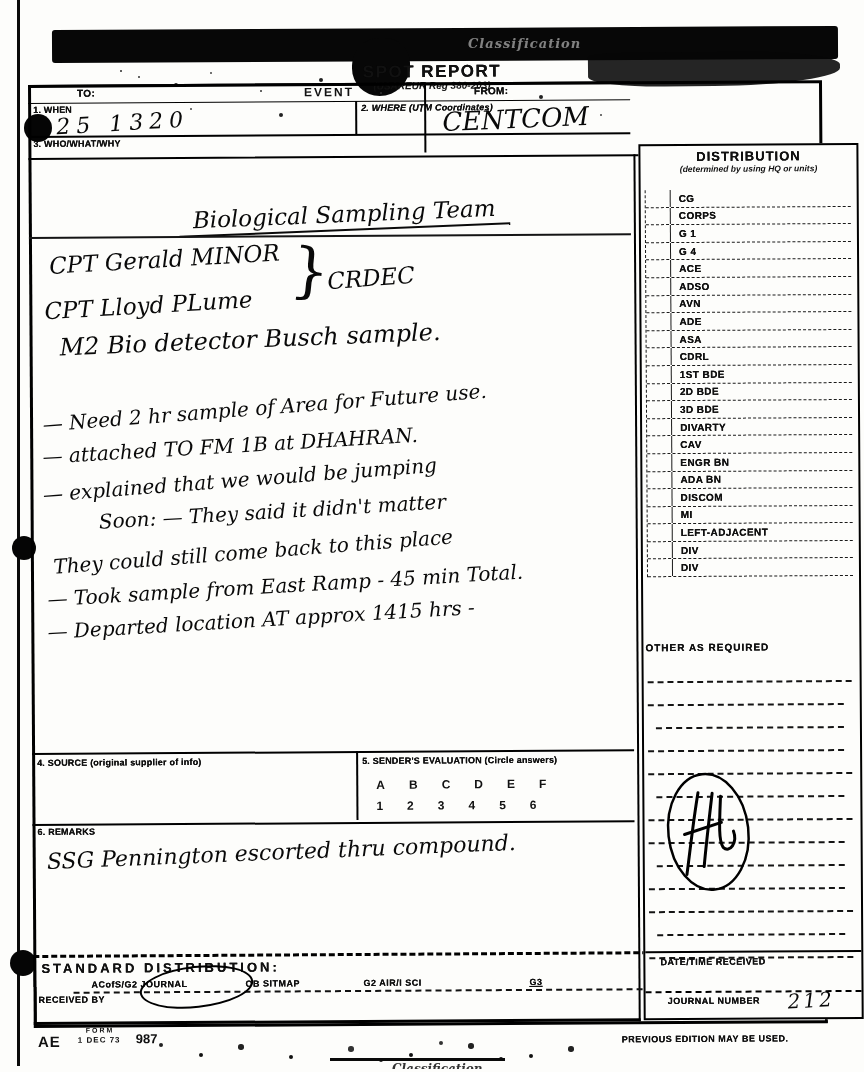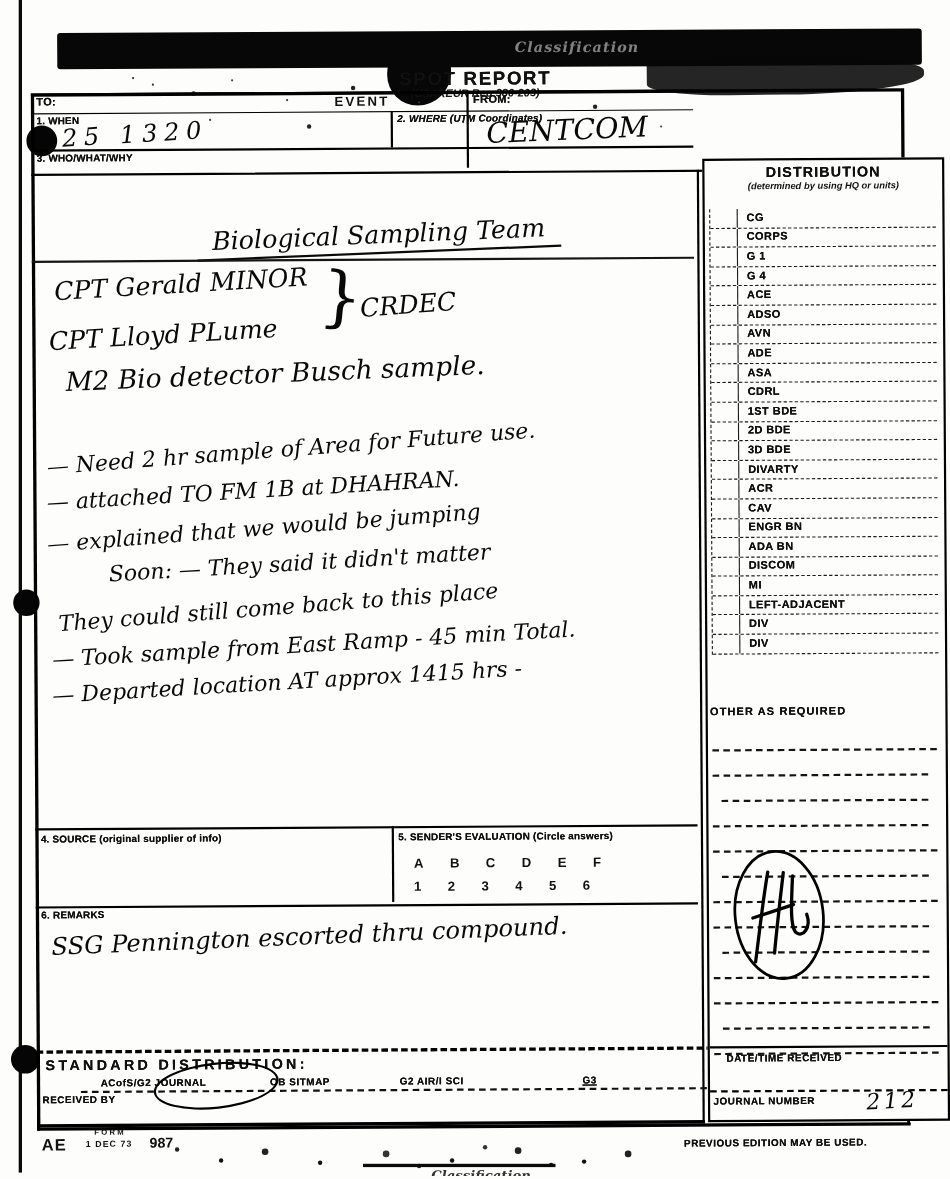--- a/index.html
+++ b/index.html
@@ -17,21 +17,21 @@
         letter-spacing:1px;}
   .punch{background:#050505;border-radius:50%;}
   .noise{width:2px;height:2px;background:#2a2a2a;border-radius:50%;}
   
   .title{left:296px;top:62px;width:272px;text-align:center;font:bold 17px "Liberation Sans",sans-serif;
         letter-spacing:1.5px;transform:rotate(-0.5deg);text-shadow:0 0 .6px #000;}
   .subtitle{left:296px;top:80px;width:272px;text-align:center;font:italic bold 10px "Liberation Sans",sans-serif;
         transform:rotate(-0.5deg);}
   
   .form{left:28px;top:85px;width:826px;height:992px;transform:rotate(-0.35deg);transform-origin:0 0;}
-  .lbl{font-weight:bold;font-size:10px;letter-spacing:.3px;text-shadow:0 0 .5px #000;}
+  .lbl{font-weight:bold;font-size:10px;letter-spacing:.3px;text-shadow:0 0 .5px #000;margin-left:44px;}
   .sml{font-weight:bold;font-size:9px;letter-spacing:.2px;text-shadow:0 0 .4px #000;}
   .hw{font-family:"DejaVu Serif",serif;font-style:italic;color:#090909;white-space:nowrap;}
   .tofrom{left:0;top:0;width:788px;height:70px;border:3px solid #000;border-bottom-width:2px;}
   .tf-div{left:396px;top:0;width:2px;height:70px;background:#000;}
   .maincol{left:0;top:73px;width:602px;height:864px;border-left:3px solid #000;border-right:2px solid #000;
            border-bottom:3px solid #000;}
   .event-hdr{left:0;top:0;width:602px;height:16px;text-align:center;font:bold 12px "Liberation Sans",sans-serif;
            letter-spacing:2px;border-top:2px solid #000;border-bottom:1.5px solid #000;}
   .ww-row{left:0;top:17.5px;width:602px;height:33px;border-bottom:2px solid #000;}
   .ww-div{left:327px;top:17.5px;width:2px;height:33px;background:#000;}
@@ -211,24 +211,20 @@
         <div class="drow">
             <span class="dbox"></span>
             <span class="dlbl">3D BDE</span>
           </div>
         <div class="drow">
             <span class="dbox"></span>
             <span class="dlbl">DIVARTY</span>
           </div>
         <div class="drow">
             <span class="dbox"></span>
-            <span class="dlbl">ACR</span>
-          </div>
-        <div class="drow">
-            <span class="dbox"></span>
             <span class="dlbl">CAV</span>
           </div>
         <div class="drow">
             <span class="dbox"></span>
             <span class="dlbl">ENGR BN</span>
           </div>
         <div class="drow">
             <span class="dbox"></span>
             <span class="dlbl">ADA BN</span>
           </div>
@@ -278,21 +274,21 @@
           <path d="M40,26 C32,54 25,86 20,106" stroke="#000" fill="none" stroke-width="3" stroke-linecap="round"></path>
           <path d="M54,28 C48,54 42,80 38,100" stroke="#000" fill="none" stroke-width="3" stroke-linecap="round"></path>
           <path d="M22,66 L60,58" stroke="#000" stroke-width="3" fill="none" stroke-linecap="round"></path>
           <path d="M62,32 C58,58 55,76 59,83 C65,90 74,80 71,68" stroke="#000" fill="none" stroke-width="3" stroke-linecap="round"></path>
         </svg>
       </div>
 
       <div class="dbottom"></div>
       <div class="abs footer-txt" style="left:15px;top:811px;">DATE/TIME RECEIVED</div>
       <div class="jrow"></div>
-      <div class="abs footer-txt" style="left:3px;top:850px;">JOURNAL NUMBER</div>
+      <div class="abs footer-txt" style="left:22px;top:850px;">JOURNAL NUMBER</div>
       <div class="abs hw" style="left:142px;top:843px;font-size:20px;letter-spacing:3px;transform:rotate(-3deg);">212</div>
     </div>
   </div>
 
   <div class="abs rule" style="left:330px;top:1058px;width:175px;height:3px;background:#0a0a0a;"></div>
   <div class="abs clip-bottom" style="left:392px;top:1062px;width:120px;font:italic bold 12px 'DejaVu Serif',serif;color:#333;">Classification</div>
 
 </div>
 
 </body></html>

